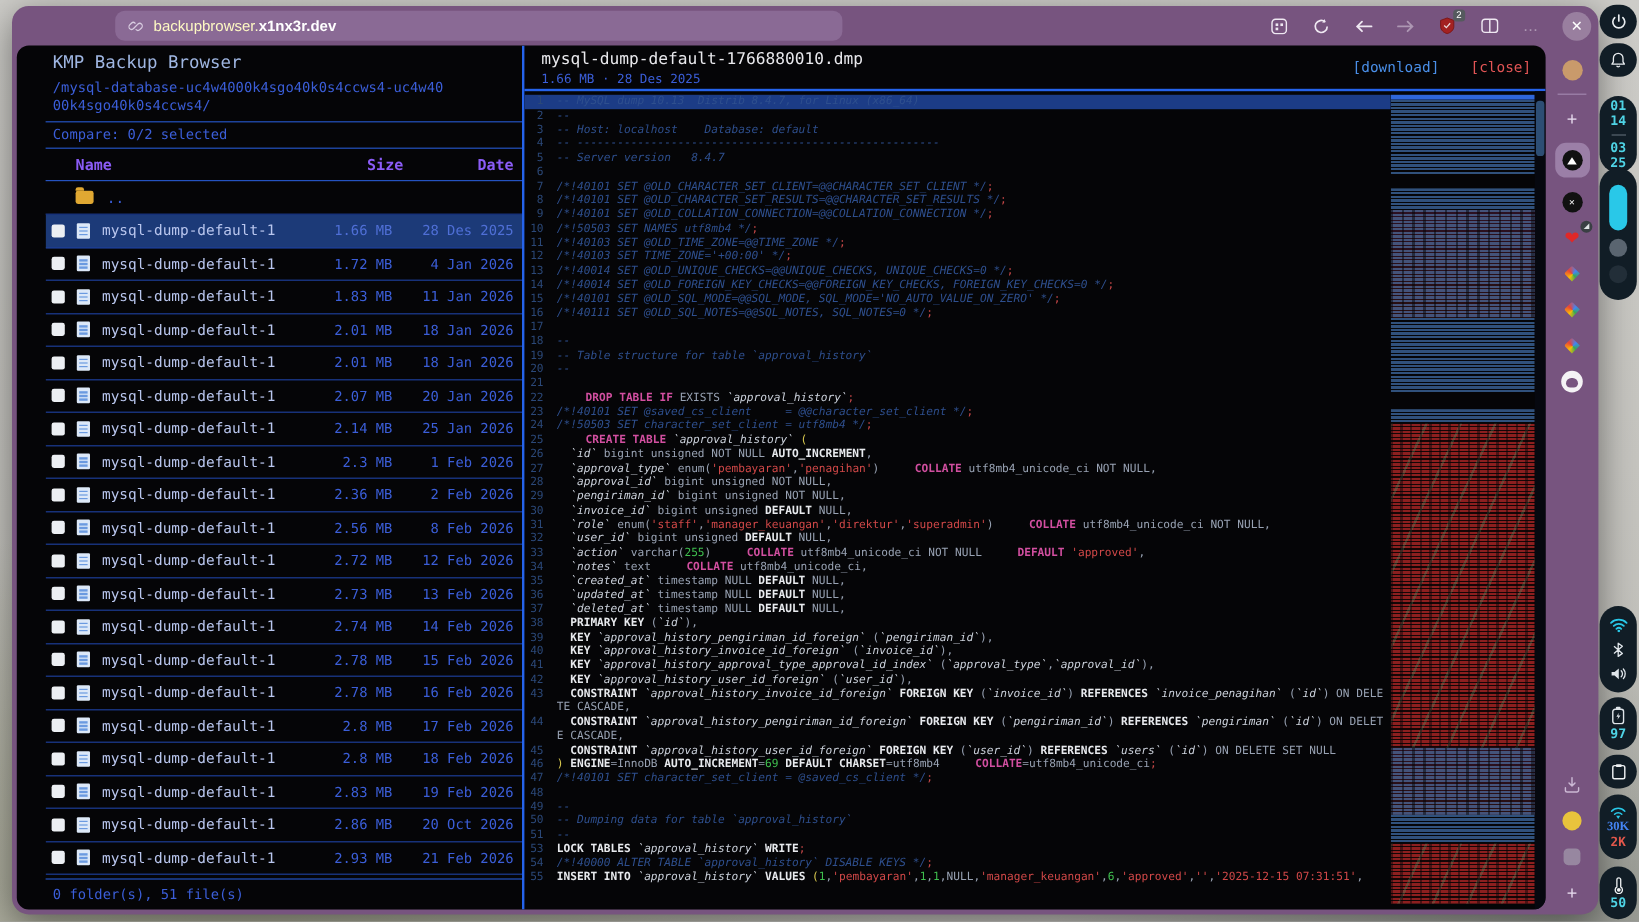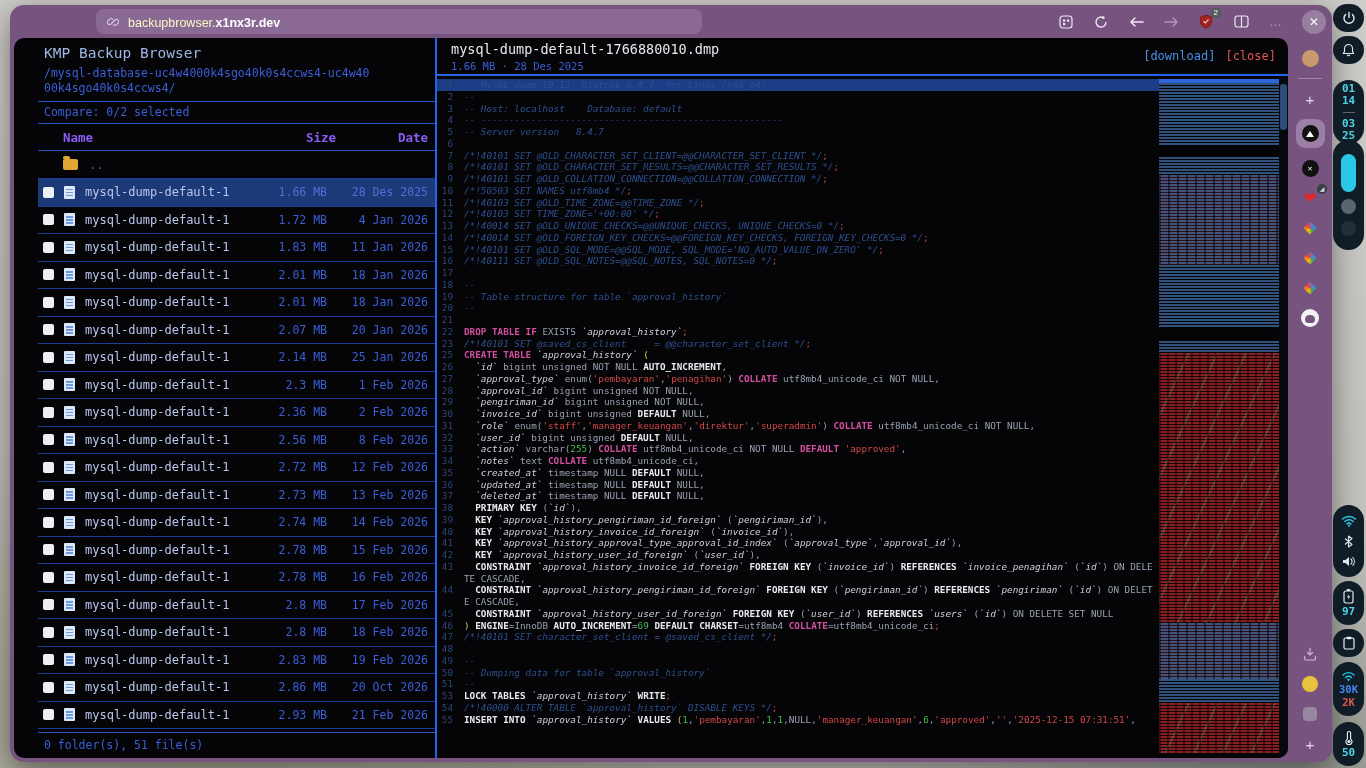--- a/index.html
+++ b/index.html
@@ -63,32 +63,32 @@
   .sel .fsize,.sel .fdate { color:#4f6fd6; }
   .lp-footer { height:26px; border-top:1px solid #2553c0; color:#3b5ed8; font-size:11.5px;
     line-height:24px; padding-left:6px; }
 
   
   .viewer { flex:1; display:flex; flex-direction:column; min-width:0; }
   .v-header { height:38px; flex:none; border-bottom:2px solid #2563eb; display:flex;
     justify-content:space-between; align-items:center; padding:0 12px 0 14px; }
   .v-title { color:#e8e8ec; font-size:13.5px; }
   .v-meta { color:#3b5ed8; font-size:10.5px; margin-top:3px; }
-  .v-actions { display:flex; gap:10px; font-size:12px; }
+  .v-actions { display:flex; gap:26px; font-size:12px; }
   .a-dl { color:#4a8fe8; cursor:pointer; }
   .a-cl { color:#e25555; cursor:pointer; }
   .v-main { flex:1; display:flex; min-height:0; }
   .code { flex:1; min-width:0; padding-top:3px; font-size:9.3px; line-height:11.75px; overflow:hidden; }
   .cl { display:flex; min-height:11.75px; }
   .ln { flex:none; width:27px; text-align:right; padding-right:11px; color:#2b4878; }
   .ct { flex:1; white-space:pre-wrap; word-break:break-all; padding-right:4px; color:#98a2b3; }
   .cl.hl { background:#1c3c86; }
   .tk-c { color:#2e4f8e; font-style:italic; }
   .tk-p { color:#98a2b3; }
-  .tk-k { color:#d24fa0; font-weight:bold; }
+  .tk-k { color:#d24fa0; font-weight:bold;margin-left:24px; }
   .tk-w { color:#e8eaee; font-weight:bold; }
   .tk-i { color:#ccd2dc;font-style:italic; }
   .tk-s { color:#d14848; }
   .tk-n { color:#3fbf4f; }
   .tk-y { color:#d8c84e; }
   .tk-r { color:#c84848; }
 
   
   .minimap { width:120px; flex:none; padding-top:3px; overflow:hidden; }
   .mm-hl { background:#2f66d9; }
@@ -130,21 +130,21 @@
   .smiley-g { width:14px; height:14px; border-radius:4px; background:#9c91a6; opacity:.85; }
   .mt-auto { margin-top:auto; }
 
   
   .bar { position:absolute; right:1px; top:0; width:33px; height:768px;
     font-family:"DejaVu Sans Mono",monospace; }
   .pill { position:absolute; left:1px; width:31px; background:#111d26; border-radius:16px;
     display:flex; flex-direction:column; align-items:center; justify-content:center; gap:5px;
     color:#e8ecef; }
   .pill .cy { color:#4fd4e6; font-size:11px; font-weight:bold; line-height:12px; }
-  .pill .bl { color:#4485f5; font-size:10.5px; font-weight:bold; }
+  .pill .bl { color:#4485f5; font-size:10.5px; font-weight:bold;font-family:Liberation Serif, serif; }
   .pill .rd { color:#e2574b; font-size:10.5px; font-weight:bold; }
   .clock-div { width:12px; height:1px; background:#5a6670; }
   .ws-bar { width:15px; height:38px; border-radius:8px; background:#29c8e8; }
   .ws-dot { width:15px; height:15px; border-radius:50%; background:#5a6570; }
   .ws-dot.dk { background:#222e38; }
 </style>
 </head>
 <body>
 
 <div class="window">
@@ -459,20 +459,24 @@
      <span class="ln">21</span>
      <span class="ct"></span>
    </div>
             <div class="cl">
      <span class="ln">22</span>
      <span class="ct"><span class="tk-k">DROP TABLE IF </span><span class="tk-p">EXISTS </span><span class="tk-i">`approval_history`</span><span class="tk-r">;</span></span>
    </div>
             <div class="cl">
      <span class="ln">23</span>
      <span class="ct"><span class="tk-c">/*!40101 SET @saved_cs_client     = @@character_set_client */</span><span class="tk-r">;</span></span>
+   </div>
+            <div class="cl">
+     <span class="ln">24</span>
+     <span class="ct"><span class="tk-c">/*!50503 SET character_set_client = utf8mb4 */</span><span class="tk-r">;</span></span>
    </div>
             <div class="cl">
      <span class="ln">25</span>
      <span class="ct"><span class="tk-k">CREATE TABLE </span><span class="tk-i">`approval_history`</span><span class="tk-p"> </span><span class="tk-y">(</span></span>
    </div>
             <div class="cl">
      <span class="ln">26</span>
      <span class="ct"><span class="tk-p">  </span><span class="tk-i">`id`</span><span class="tk-p"> bigint unsigned NOT NULL </span><span class="tk-w">AUTO_INCREMENT</span><span class="tk-p">,</span></span>
    </div>
             <div class="cl">

